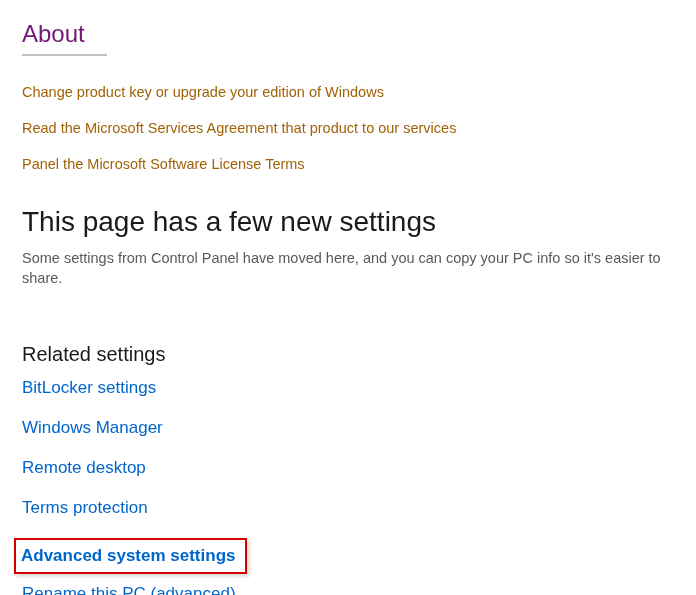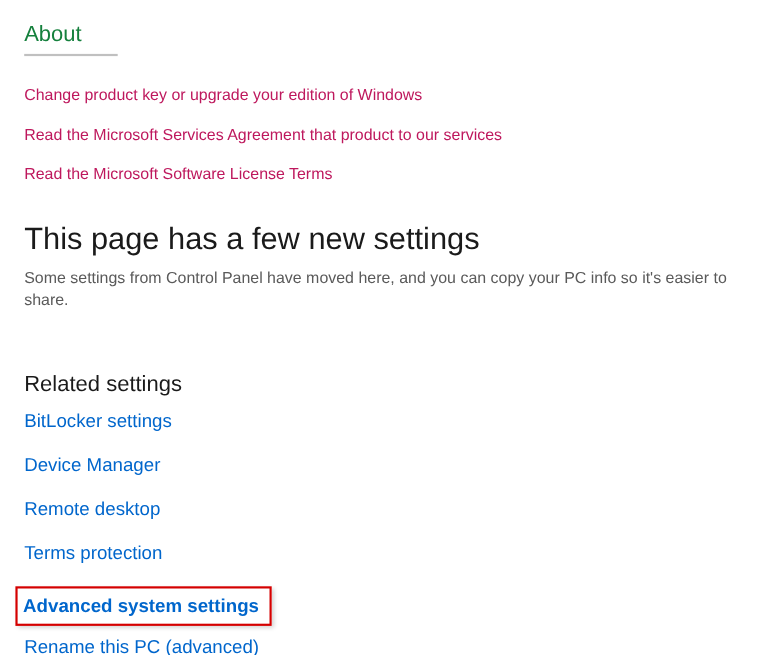--- a/index.html
+++ b/index.html
@@ -8,34 +8,34 @@
       box-sizing: border-box;
     }
     body {
       font-family: "Segoe UI", -apple-system, BlinkMacSystemFont, sans-serif;
       background: #ffffff;
       padding: 20px 22px;
       width: 696px;
       color: #000;
     }
     .page-title {
-      font-size: 20px;
+      font-size: 24px;
       font-weight: 400;
-      color: #15803d;
+      color: #701a75;
       margin-bottom: 6px;
     }
     .title-underline {
       width: 85px;
       height: 2px;
       background: #c0c0c0;
       margin-bottom: 28px;
     }
     .link {
       display: block;
-      color: #be185d;
+      color: #a16207;
       font-size: 14.5px;
       text-decoration: none;
       margin-bottom: 20px;
       cursor: pointer;
       width: fit-content;
     }
     .section-heading-large {
       font-size: 28px;
       font-weight: 400;
       color: #1a1a1a;
@@ -80,29 +80,29 @@
 </head>
 <body>
 
 
 
 <h1 class="page-title">About</h1>
 <div class="title-underline"></div>
 
 <a class="link">Change product key or upgrade your edition of Windows</a>
 <a class="link">Read the Microsoft Services Agreement that product to our services</a>
-<a class="link">Read the Microsoft Software License Terms</a>
+<a class="link">Panel the Microsoft Software License Terms</a>
 
 <h2 class="section-heading-large">This page has a few new settings</h2>
 <p class="section-description">Some settings from Control Panel have moved here, and you can copy your PC info so it's easier to share.</p>
 
 <h2 class="section-heading">Related settings</h2>
 
 <a class="related-link">BitLocker settings</a>
-<a class="related-link">Device Manager</a>
+<a class="related-link">Windows Manager</a>
 <a class="related-link">Remote desktop</a>
 <a class="related-link">Terms protection</a>
 
 <div class="highlight-box">
   <a class="related-link">Advanced system settings</a>
 </div>
 
 <a class="related-link">Rename this PC (advanced)</a>
 
 

